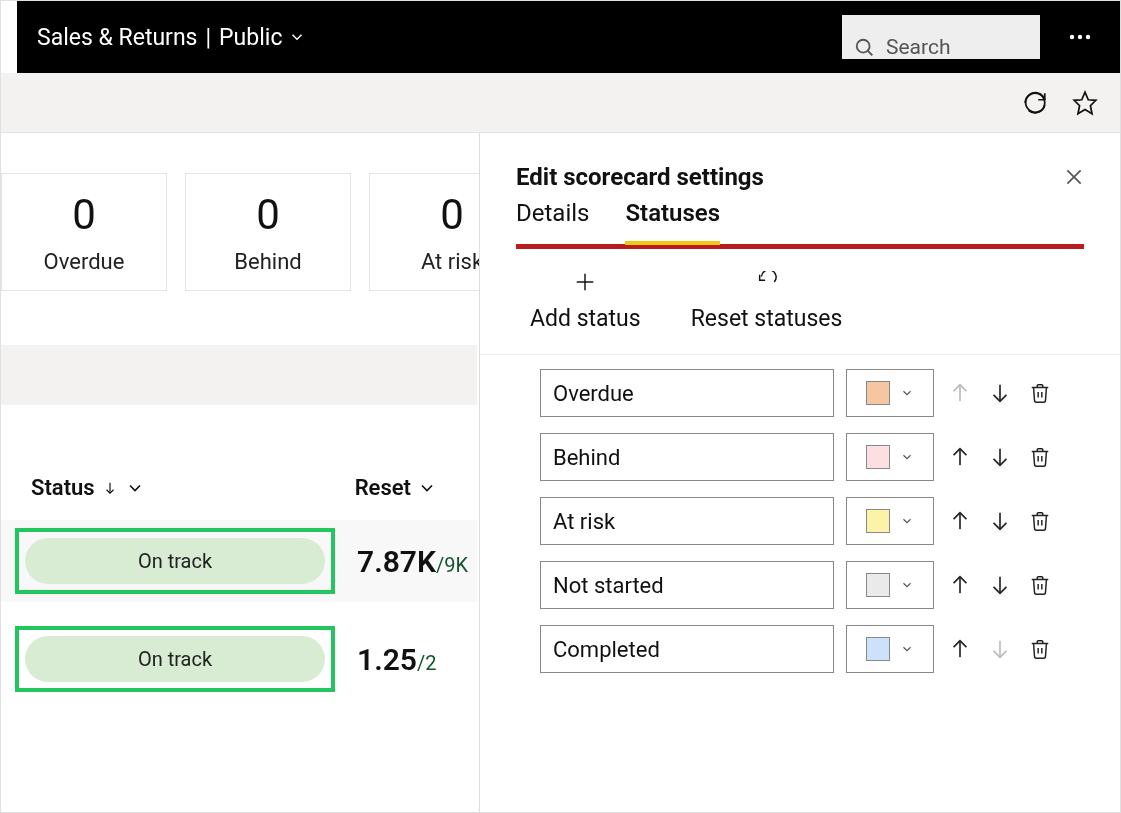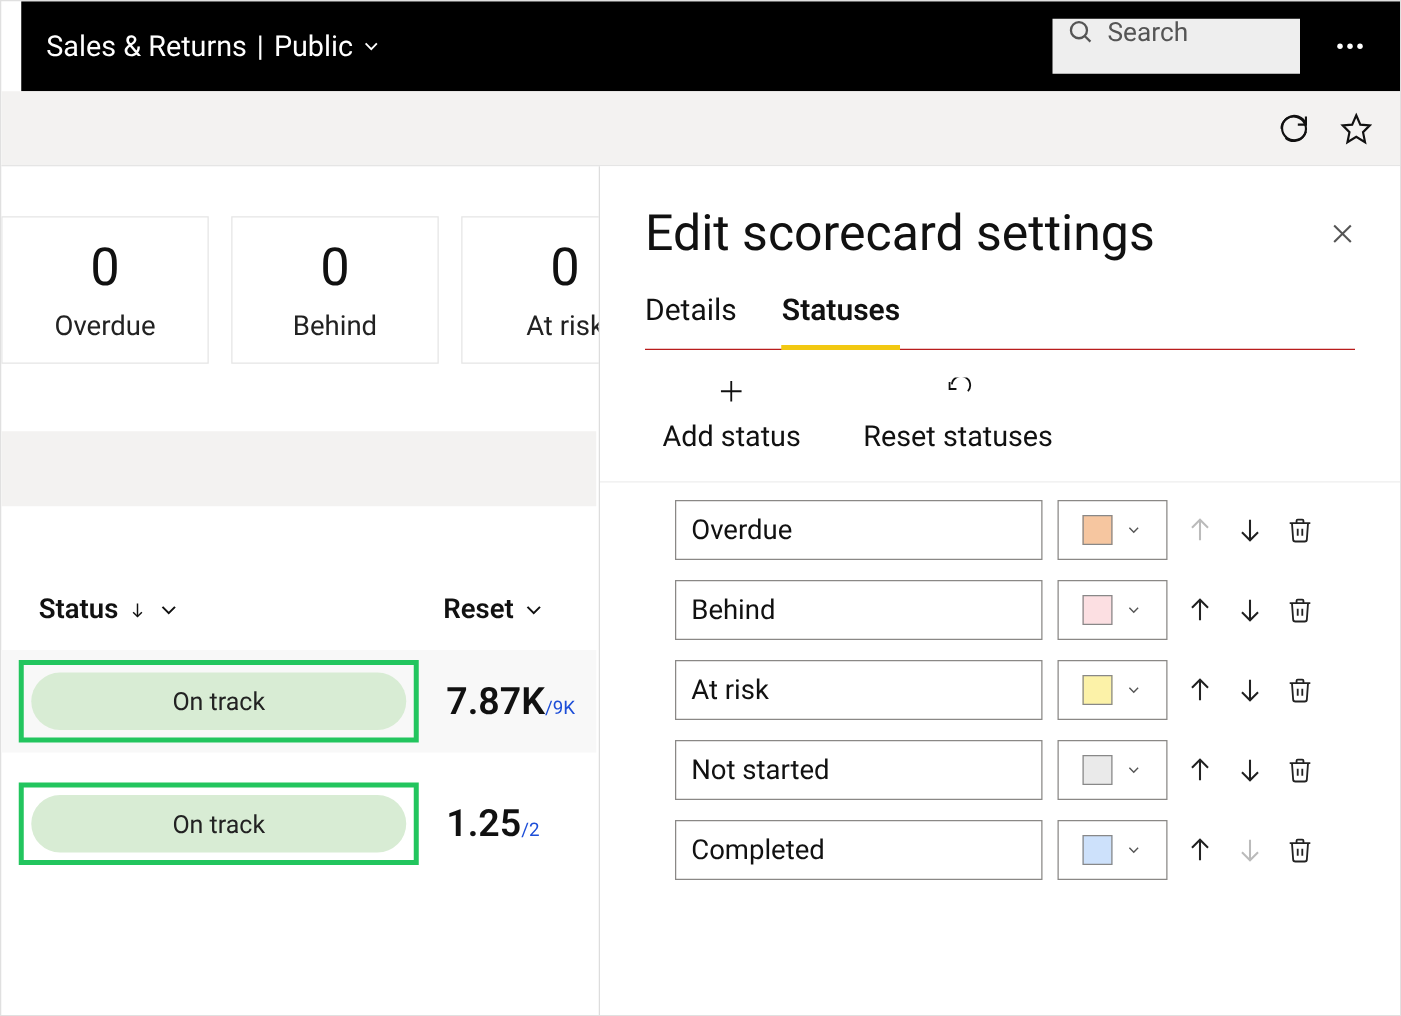--- a/index.html
+++ b/index.html
@@ -5,21 +5,21 @@
   * { box-sizing: border-box; }
   html, body { margin:0; padding:0; font-family: "Segoe UI", -apple-system, Roboto, sans-serif; color:#111; }
   .app { width:1121px; height:813px; background:#fff; position:relative; overflow:hidden; border:1px solid #e0e0e0; }
 
   
   .topbar { height:72px; background:#000; display:flex; align-items:center; padding:0 20px; color:#fff;margin-left:16px; }
   .topbar-title { font-size:23px; font-weight:400; }
   .topbar-sep { margin:0 8px; font-size:23px; color:#fff; }
   .topbar-vis { font-size:23px; display:flex; align-items:center; gap:6px; }
   .topbar-spacer { flex:1; }
-  .search-box { width:198px; height:44px; background:#eee; display:flex; align-items:flex-start; padding:0 12px; gap:10px; color:#555; font-size:21px; }
+  .search-box { width:198px; height:44px; background:#eee; display:flex; align-items:flex-end; padding:0 12px; gap:10px; color:#555; font-size:21px; }
   .more-btn { width:40px; height:40px; display:flex; align-items:center; justify-content:center; margin-left:20px; color:#fff; font-size:22px; letter-spacing:2px; cursor:pointer; }
 
   
   .subbar { height:60px; background:#f3f2f1; display:flex; align-items:center; justify-content:flex-end; padding:0 22px; gap:24px; border-bottom:1px solid #e5e5e5; }
 
   
   .cards-row { display:flex; gap:18px; padding:40px 0 0 0; height:164px;}
   .card { width:166px; height:118px; border:1px solid #e5e5e5; display:flex; flex-direction:column; align-items:center; justify-content:center; gap:10px; }
   .card-number { font-size:42px; font-weight:400; }
   .card-label { font-size:22px; color:#222; }
@@ -30,28 +30,28 @@
   .cols-header { display:flex; align-items:center; padding:70px 30px 20px 30px; font-size:22px; font-weight:600; gap:90px; }
   .col-status { display:flex; align-items:center; gap:8px;text-align:center; }
   .col-value { margin-left:auto; display:flex; align-items:center; gap:6px; padding-right:10px;}
 
   
   .row { display:flex; align-items:center; padding:8px 14px; gap:22px; }
   .row.alt { background:#f8f8f8; }
   .highlight-box { border:4px solid #22c55e; padding:6px 6px; }
   .pill { width:300px; height:46px; border-radius:26px; background:#d8ecd4; display:flex; align-items:center; justify-content:center; font-size:20px; color:#222; }
   .value-cell { font-size:30px; font-weight:600; }
-  .value-cell .sub { font-size:15px; font-weight:400; color:#1d4ed8; }
+  .value-cell .sub { font-size:20px; font-weight:400; color:#14532d; }
 
   
   .panel { position:absolute; top:132px; right:0; bottom:0; width:641px; background:#fff; border-left:1px solid #ddd; padding:30px 36px 0 36px; }
   .panel-header { display:flex; justify-content:space-between; align-items:center; }
-  .panel-title { font-size:40px; font-weight:400; }
+  .panel-title { font-size:24px; font-weight:700; }
   .close-x { font-size:22px; color:#555; cursor:pointer; }
-  .panel-tabs { display:flex; gap:36px; margin-top:24px; font-size:24px; border-bottom:1px solid #b91c1c; }
+  .panel-tabs { display:flex; gap:36px; margin-top:8px; font-size:24px; border-bottom:5px solid #b91c1c; }
   .panel-tab { padding-bottom:14px; cursor:pointer; }
   .panel-tab.active { font-weight:600; border-bottom:4px solid #f2c811; margin-bottom:-1px; }
   .panel-actions { display:flex; gap:50px; margin:22px 0 22px 14px; font-size:23px; align-items:center; }
   .panel-action { display:flex; align-items:center; gap:12px; cursor:pointer;flex-direction:column; }
 
   .status-list { margin-top:6px; margin-left:24px; display:flex; flex-direction:column; gap:16px; }
   .status-row { display:flex; align-items:center; gap:12px; }
   .status-name { width:294px; height:48px; border:1px solid #8a8886; padding:0 12px; display:flex; align-items:center; font-size:22px; background:#fff; }
   .color-drop { width:88px; height:48px; border:1px solid #8a8886; display:flex; align-items:center; justify-content:center; gap:10px; }
   .swatch { width:24px; height:24px; border:1px solid #888; }

